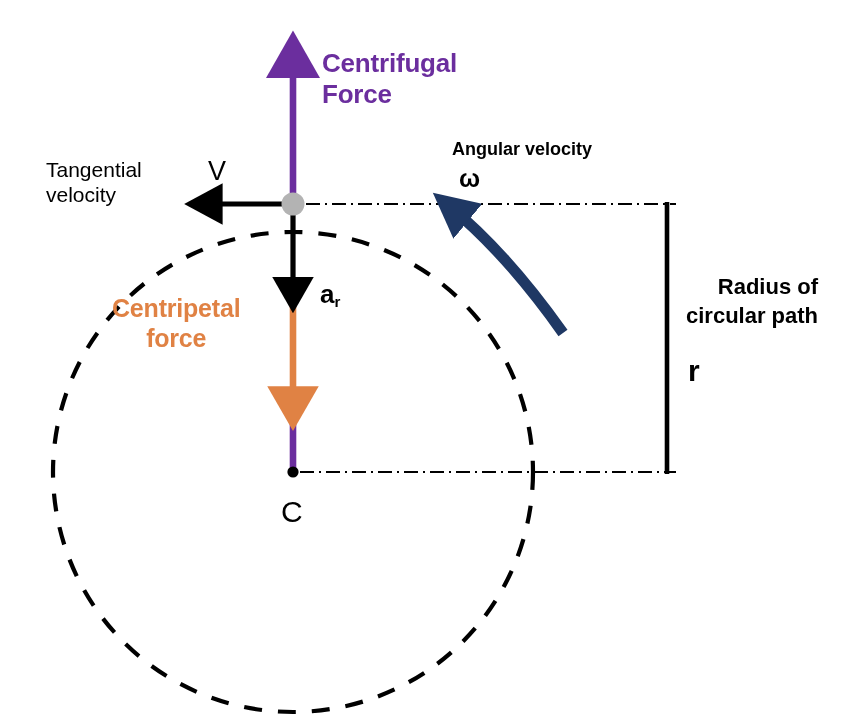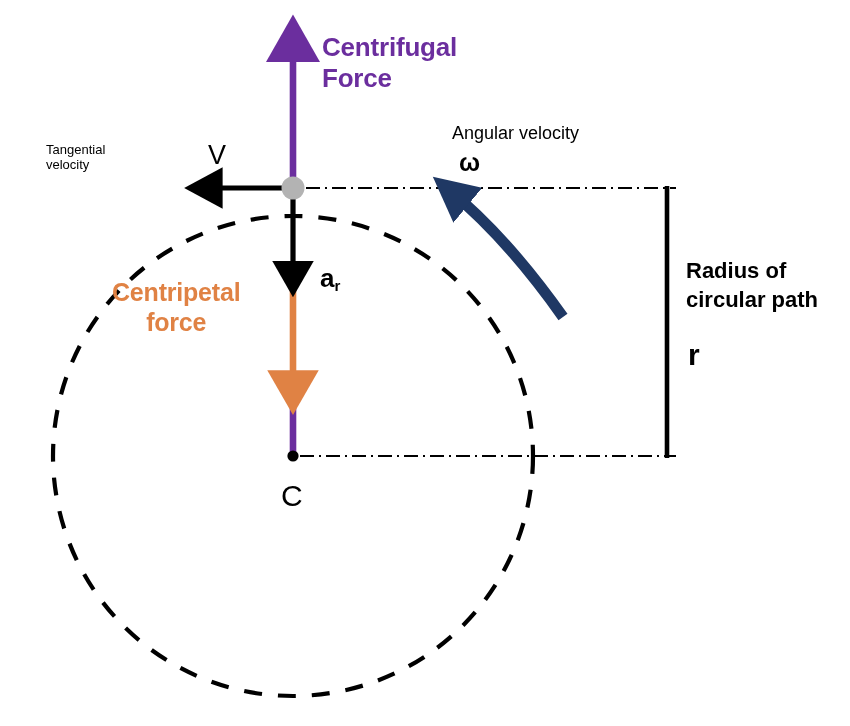--- a/index.html
+++ b/index.html
@@ -11,21 +11,21 @@
     width: 850px;
     height: 726px;
     position: relative;
     overflow: hidden;
     font-family: "Liberation Sans", sans-serif;
     color: #000000;
   }
   #diagram-root {
     position: absolute;
     left: 0;
-    top: 0;
+    top: 16px;
     width: 850px;
     height: 636px;
   }
   svg#diagram-canvas {
     position: absolute;
     left: 0;
     top: 0;
     width: 850px;
     height: 726px;
     display: block;
@@ -48,21 +48,21 @@
     top: 278px;
     font-size: 25px;
     font-weight: bold;
     color: #E08244;
     letter-spacing: -0.2px;
     text-align: center;
   }
   .lbl-tangential {
     left: 46px;
     top: 142px;
-    font-size: 13px;
+    font-size: 21px;
     font-weight: normal;
     color: #000000;
   }
   .lbl-v {
     left: 208px;
     top: 140px;
     font-size: 27px;
     font-weight: normal;
     color: #000000;
   }
@@ -83,37 +83,38 @@
   .lbl-ar sub {
     font-size: 0.58em;
     vertical-align: baseline;
     position: relative;
     top: 4px;
   }
   .lbl-angular {
     left: 452px;
     top: 123px;
     font-size: 18px;
-    font-weight: normal;
+    font-weight: bold;
     color: #000000;
   }
   .lbl-omega {
     left: 459px;
     top: 148px;
     font-size: 25px;
     font-weight: bold;
     color: #000000;
   }
   .lbl-radius {
     left: 686px;
     top: 256px;
     font-size: 22px;
     font-weight: bold;
     color: #000000;
     line-height: 1.32;
+    text-align: right;
   }
   .lbl-r {
     left: 688px;
     top: 337px;
     font-size: 30px;
     font-weight: bold;
     color: #000000;
   }
   .lbl-c {
     left: 281px;

